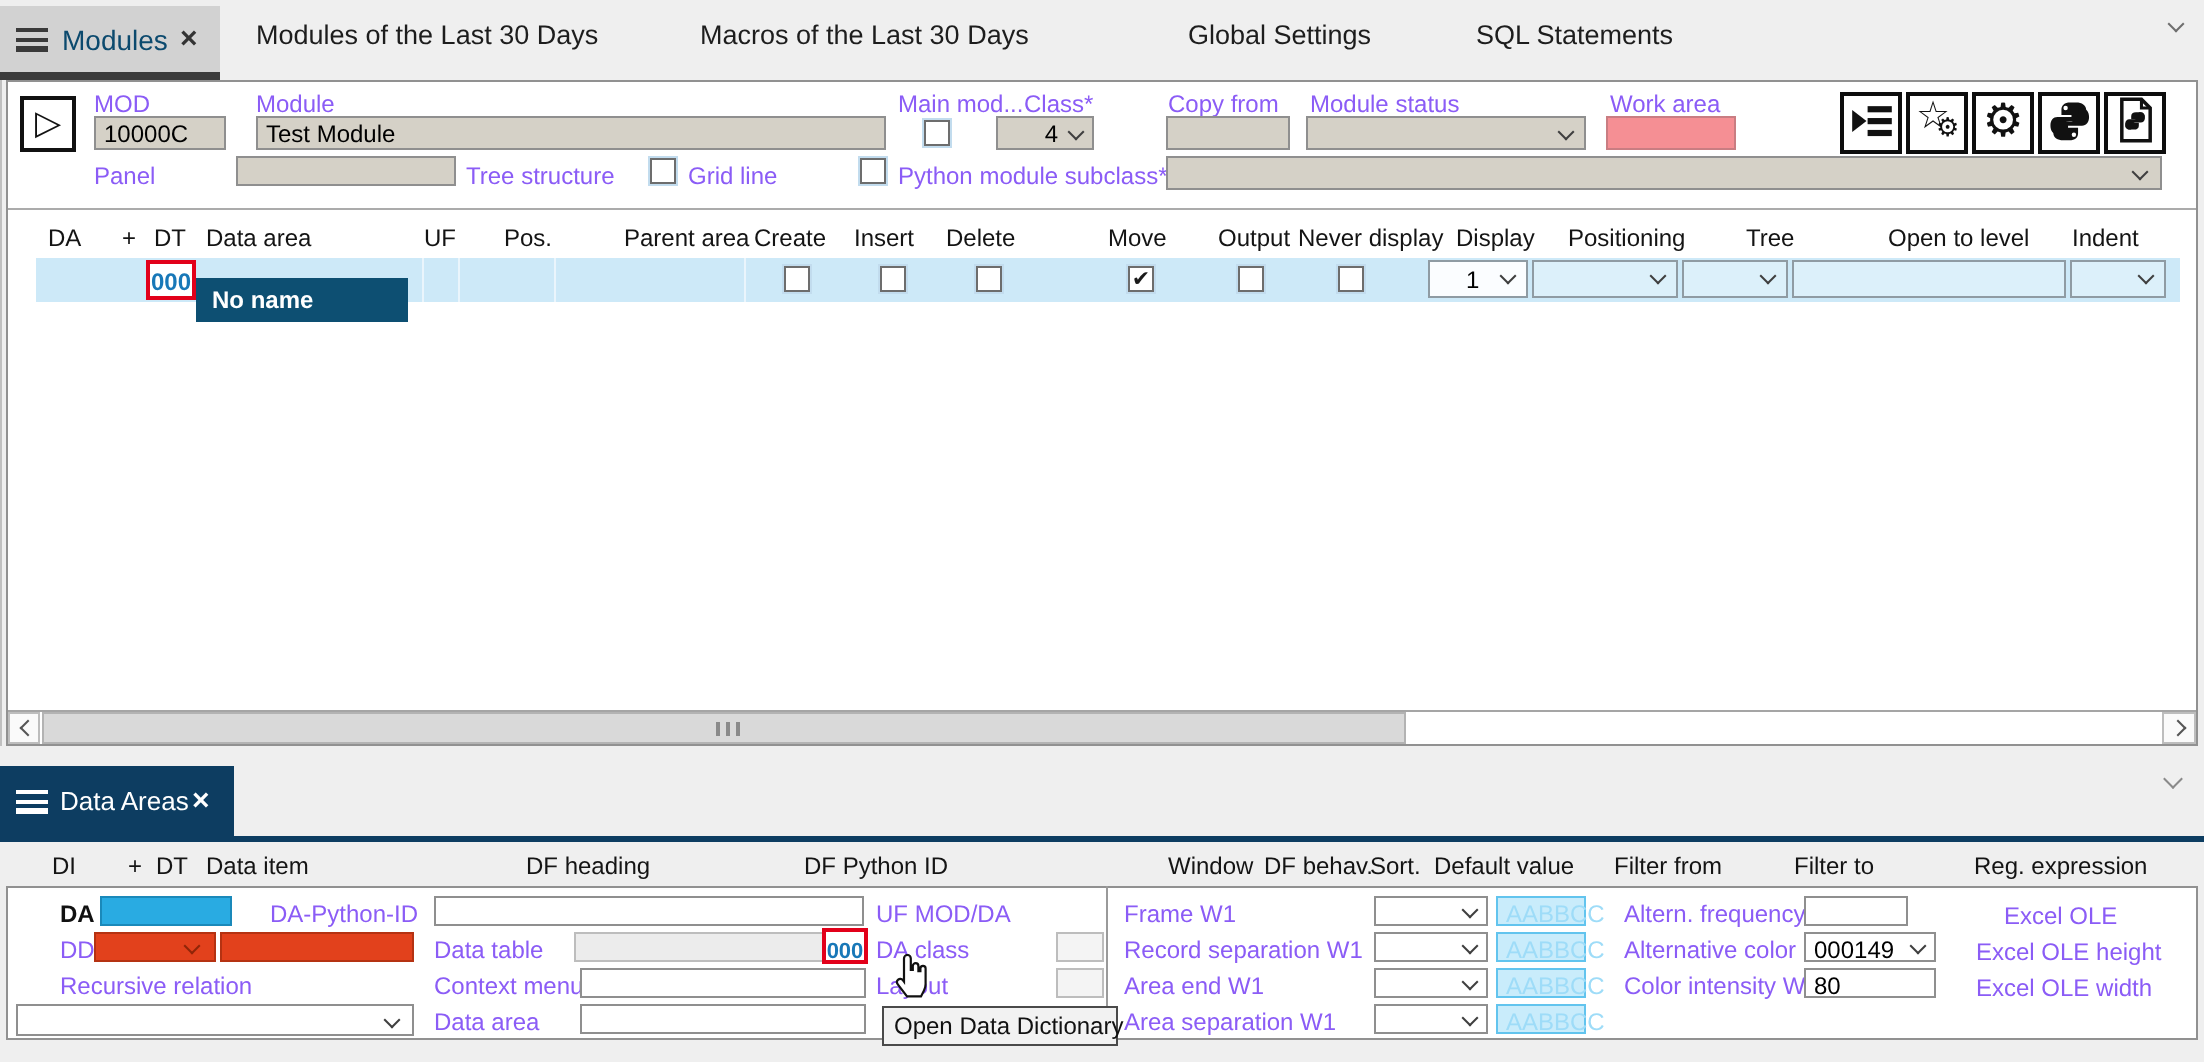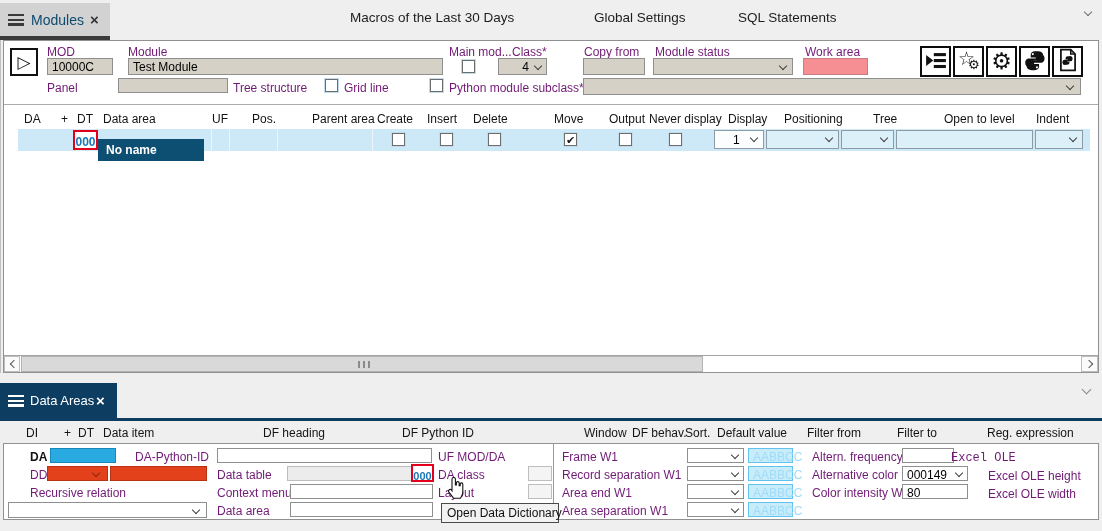--- a/index.html
+++ b/index.html
@@ -1,20 +1,20 @@
 <!DOCTYPE html>
 <html><head>
 <meta charset="utf-8">
 <style>
   * { margin:0; padding:0; box-sizing:border-box; }
   html,body { width:1102px; height:531px; }
   body { font-family:"Liberation Sans","DejaVu Sans",sans-serif; background:#efefef; position:relative; overflow:hidden; }
   #root { position:absolute; left:0; top:0; width:1102px; height:531px; }
   .abs { position:absolute; }
-  .lbl { position:absolute; font-size:12px; color:#701a75; white-space:nowrap; }
+  .lbl { position:absolute; font-size:12px; color:#8b5cf6; white-space:nowrap; }
   .hdr { position:absolute; font-size:12px; color:#141414; white-space:nowrap; }
   .fld { position:absolute; border:1px solid #8f8f8f; background:#fff; font-size:12px; color:#000; }
   .tan { background:#d5d1c7; }
   .fld .val { position:absolute; left:4px; top:1px; font-size:12px; white-space:nowrap; overflow:hidden; }
   .chv { position:absolute; width:6px; height:6px; border-right:1.6px solid #3f3f3f; border-bottom:1.6px solid #3f3f3f; transform:rotate(45deg); }
   .cb { position:absolute; width:13px; height:13px; background:#fff; border:1px solid #6d6d6d; outline:1px solid #c2dcee; font-size:11px; line-height:12px; text-align:center; color:#1a1a1a; }
   .burger { position:absolute; width:16px; height:12px; }
   .burger i, .burger i::before, .burger i::after { content:""; position:absolute; left:0; width:16px; height:2.4px; background:#3a3a3a; }
   .burger i { top:0; } .burger i::before { top:4.6px; } .burger i::after { top:9.2px; }
   .burger.white i, .burger.white i::before, .burger.white i::after { background:#fff; }
@@ -30,20 +30,21 @@
 
   <div class="abs" style="left:0;top:0;width:1102px;height:39px;background:#efefef;"></div>
   <div class="abs" style="left:0;top:3px;width:110px;height:33px;background:#d2d2d2;">
     <span class="burger" style="left:8px;top:11px;">
         <i></i>
       </span>
     <span class="abs" style="left:31px;top:9px;font-size:14px;color:#0c4a6e;">Modules</span>
     <span class="xclose" style="left:90px;top:10px;">×</span>
   </div>
   <div class="abs" style="left:0;top:36px;width:110px;height:4px;background:#3b3b3b;"></div>
+  <span class="abs" style="left:128px;top:10px;font-size:13.5px;color:#1d1d1d;">Modules of the Last 30 Days</span>
   <span class="abs" style="left:350px;top:10px;font-size:13.5px;color:#1d1d1d;">Macros of the Last 30 Days</span>
   <span class="abs" style="left:594px;top:10px;font-size:13.5px;color:#1d1d1d;">Global Settings</span>
   <span class="abs" style="left:738px;top:10px;font-size:13.5px;color:#1d1d1d;">SQL Statements</span>
   <span class="chv" style="left:1085px;top:9px;border-color:#6e6e6e;"></span>
 
   <div class="abs" style="left:0;top:40px;width:1px;height:333px;background:#c0c0c0;"></div>
   <div class="abs" style="left:3px;top:40px;width:1096px;height:333px;background:#fff;border:1px solid #919191;"></div>
   <div class="abs" style="left:4px;top:104px;width:1094px;height:1px;background:#ababab;"></div>
 
   <div class="abs" style="left:10px;top:48px;width:28px;height:28px;background:#fff;border:2px solid #111;text-align:center;">
@@ -277,21 +278,21 @@
   <span class="lbl" style="left:812px;top:468px;">Alternative color ...</span>
   <div class="fld" style="left:902px;top:466px;width:66px;height:15px;">
     <span class="val">000149</span>
     <span class="chv" style="right:5px;top:3px;"></span>
   </div>
   <span class="lbl" style="left:812px;top:486px;">Color intensity W1</span>
   <div class="fld" style="left:902px;top:484px;width:66px;height:15px;text-align:right;">
       <span class="val">80</span>
     </div>
 
-  <span class="lbl" style="left:951px;top:451px;font-family:Liberation Mono, monospace;">Excel OLE</span>
+  <span class="lbl" style="left:1002px;top:451px;">Excel OLE</span>
   <span class="lbl" style="left:988px;top:469px;">Excel OLE height</span>
   <span class="lbl" style="left:988px;top:487px;">Excel OLE width</span>
 
   <svg class="abs" style="left:444px;top:477px;z-index:60;" width="22" height="24" viewBox="0 0 22 24">
     <path d="M8 2.2 c0-1 0.8-1.7 1.7-1.7 c1 0 1.7 0.8 1.7 1.7 V8 h1 V6 c0-0.8 0.7-1.4 1.4-1.4 c0.8 0 1.4 0.6 1.4 1.4 v2.6 h1 V7.2 c0-0.7 0.6-1.3 1.3-1.3 c0.7 0 1.3 0.6 1.3 1.3 V15 c0 1.2-0.3 2.2-0.8 3.2 l-1.5 3 H9.5 l-4.6-6 c-0.6-0.8-0.5-1.8 0.2-2.4 c0.7-0.6 1.7-0.5 2.3 0.2 L8 13.8 Z" fill="#fff" stroke="#111" stroke-width="1.1"></path>
   </svg>
   <div class="abs" style="left:441px;top:503px;width:118px;height:20px;background:#f2f2f2;border:1px solid #4a4a4a;z-index:50;">
     <span class="abs" style="left:5px;top:2px;font-size:12px;color:#111;white-space:nowrap;">Open Data Dictionary</span>
   </div>
 

